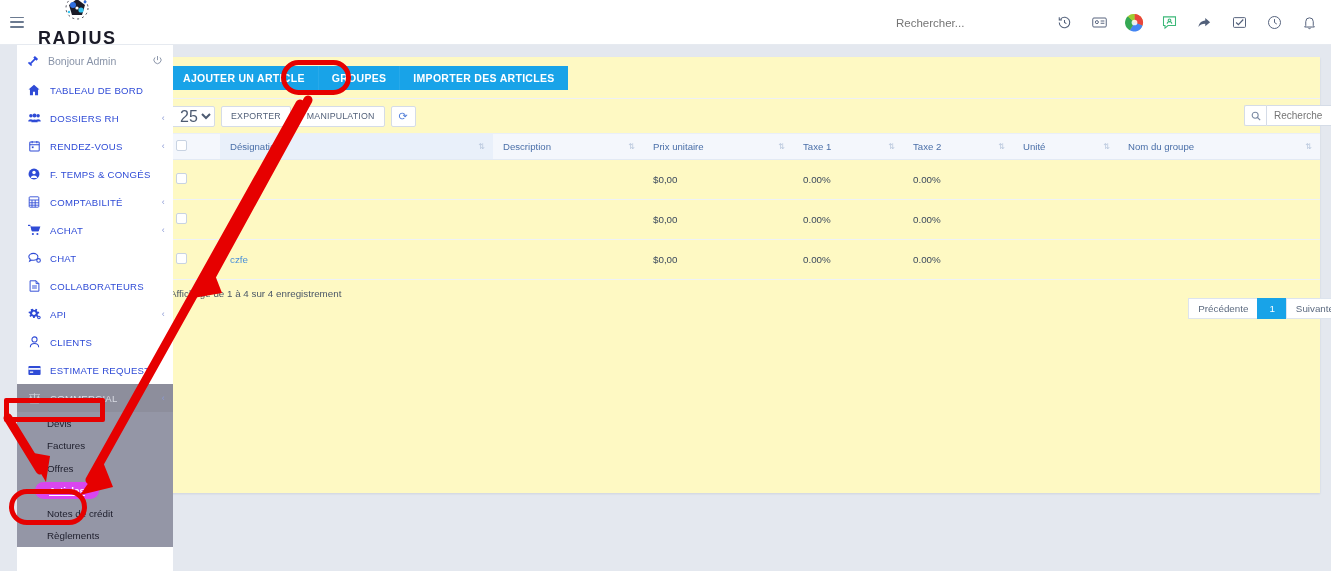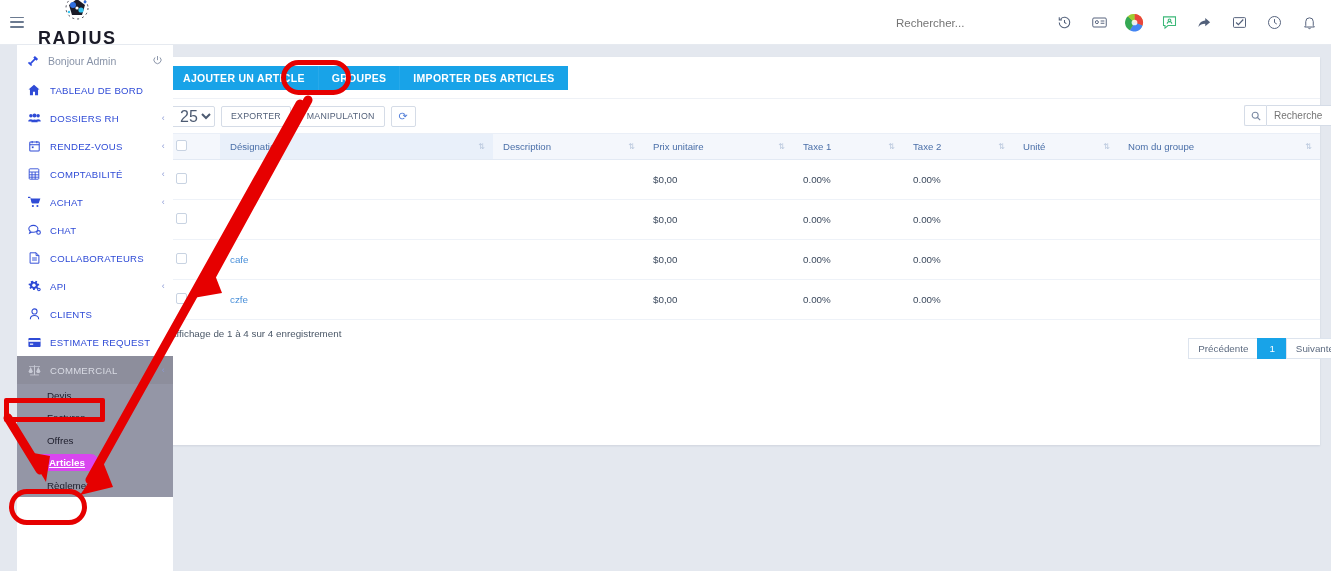--- a/index.html
+++ b/index.html
@@ -81,21 +81,21 @@
     margin-left: -12px;
     text-decoration: underline;
   }
 
   
   .content {
     position: absolute; top: 45px; left: 140px; width: 1191px; height: 526px;
     background: #e4e8ef; padding: 12px 11px 0 18px;
   }
   .card {
-    background: #ffffff; width: 1162px; height: 388px;
+    background: #fef9c3; width: 1162px; height: 436px;
     box-shadow: 0 1px 2px rgba(30,40,70,.10);
   }
   .card-head {
     height: 42px; display: flex; align-items: center; padding-left: 12px;
     border-bottom: 1px solid #eef1f6;
   }
   .btn-group { display: flex; }
   .btn-blue {
     background: #18a3e8; color: #ffffff; border: none;
     font-size: 10.5px; font-weight: bold; letter-spacing: .3px;
@@ -320,20 +320,31 @@
           <rect x="1" y="2.5" width="12" height="11.5" rx="1"></rect>
             <path d="M1 6h12M4 1v3M10 1v3"></path>
           <rect x="3.6" y="8" width="2.2" height="2.2" fill="#2f4bd6" stroke="none"></rect>
         </svg>
       </span>
       <span class="ni-label">RENDEZ-VOUS</span>
       <span class="ni-caret">‹</span>
     </div>
 
 
+    <div class="nav-item">
+      <span class="ni-icon">
+        <svg width="12" height="12" viewBox="0 0 16 16" fill="#2f4bd6">
+          <circle cx="8" cy="8" r="7.3"></circle>
+            <circle cx="8" cy="6" r="2.3" fill="#fff"></circle>
+          <path d="M3.6 13.4c.4-2.2 2.2-3.3 4.4-3.3s4 1.1 4.4 3.3z" fill="#fff"></path>
+        </svg>
+      </span>
+      <span class="ni-label">F. TEMPS &amp; CONGÉS</span>
+
+    </div>
 
     <div class="nav-item">
       <span class="ni-icon">
         <svg width="12" height="12" viewBox="0 0 14 15" fill="none" stroke="#2f4bd6" stroke-width="1.1">
           <rect x="1" y="1" width="12" height="13" rx="1"></rect>
             <path d="M1 5h12M4.5 5v9M8.5 5v9M1 8.5h12M1 11.5h12"></path>
         </svg>
       </span>
       <span class="ni-label">COMPTABILITÉ</span>
       <span class="ni-caret">‹</span>
@@ -427,20 +438,23 @@
         <span class="pill">Devis</span>
       </div>
       <div class="sub-item">
         <span class="pill">Factures</span>
       </div>
       <div class="sub-item">
         <span class="pill">Offres</span>
       </div>
       <div class="sub-item selected">
         <span class="pill">Articles</span>
+      </div>
+      <div class="sub-item">
+        <span class="pill">Notes de crédit</span>
       </div>
       <div class="sub-item">
         <span class="pill">Règlements</span>
       </div>
     </div>
   </div>
 
   <div class="content">
     <div class="card">
 
@@ -533,30 +547,20 @@
             <td class="desig"><a>allo</a></td>
             <td></td>
             <td>$0,00</td>
             <td>0.00%</td>
             <td>0.00%</td>
             <td></td>
             <td></td>
           </tr>
           <tr>
             <td class="col-cb"><span class="cbx"></span></td>
-            <td class="desig"><a>cafe</a></td>
-            <td></td>
-            <td>$0,00</td>
-            <td>0.00%</td>
-            <td>0.00%</td>
-            <td></td>
-            <td></td>
-          </tr>
-          <tr>
-            <td class="col-cb"><span class="cbx"></span></td>
             <td class="desig"><a>czfe</a></td>
             <td></td>
             <td>$0,00</td>
             <td>0.00%</td>
             <td>0.00%</td>
             <td></td>
             <td></td>
           </tr>
         </tbody>
       </table>

